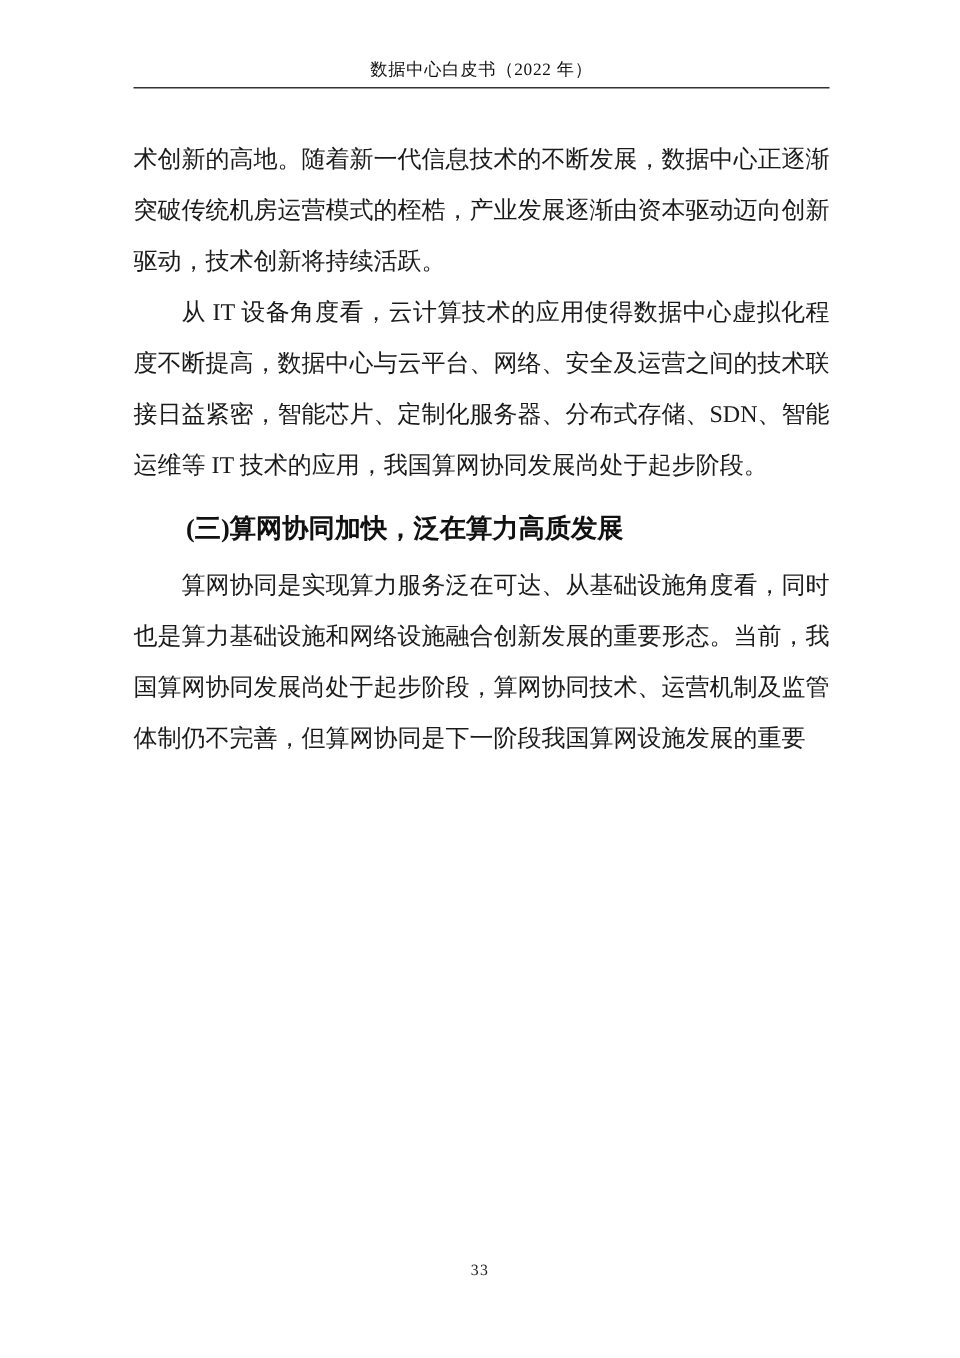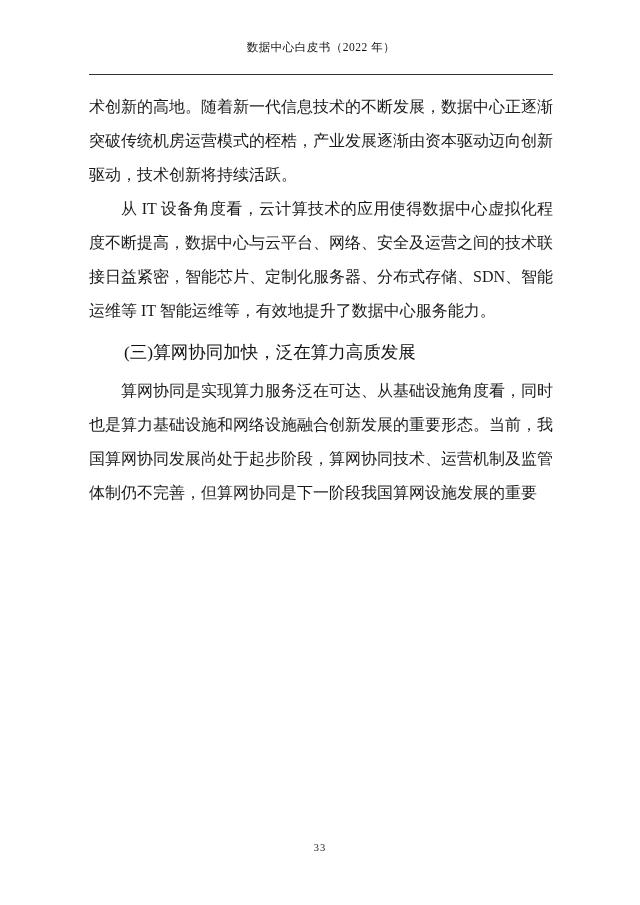--- a/index.html
+++ b/index.html
@@ -23,21 +23,21 @@
     background: #ffffff;
   }
   .page-header {
     position: absolute;
     top: 0;
     left: 89px;
     width: 464px;
   }
   .header-title {
     padding-top: 40px;
-    padding-bottom: 19px;
+    padding-bottom: 3px;
     text-align: center;
     font-size: 11.5px;
     letter-spacing: 0.5px;
     color: #111111;
     border-bottom: 1px solid #333333;
     line-height: 15px;
   }
   .page-body {
     position: absolute;
     top: 90px;
@@ -56,21 +56,21 @@
     word-break: normal;
     color: #1a1a1a;
   }
   .para.no-indent {
     text-indent: 0;
   }
   .section-heading {
     margin: 7px 0 5px 0;
     font-size: 17.5px;
     line-height: 34px;
-    font-weight: normal;
+    font-weight: bold;
     text-indent: 2em;
     text-align: left;
     color: #111111;
   }
   .page-footer {
     position: absolute;
     top: 837px;
     left: 0;
     width: 640px;
     text-align: center;
@@ -85,21 +85,21 @@
 <body>
 
 <div class="page">
 
   <header class="page-header">
     <div class="header-title">数据中心白皮书（2022 年）</div>
   </header>
 
   <main class="page-body">
     <p class="para no-indent">术创新的高地。随着新一代信息技术的不断发展，数据中心正逐渐突破传统机房运营模式的桎梏，产业发展逐渐由资本驱动迈向创新驱动，技术创新将持续活跃。</p>
-    <p class="para">从 IT 设备角度看，云计算技术的应用使得数据中心虚拟化程度不断提高，数据中心与云平台、网络、安全及运营之间的技术联接日益紧密，智能芯片、定制化服务器、分布式存储、SDN、智能运维等 IT 智能运维等，有效地提升了数据中心服务能力。</p>
+    <p class="para">从 IT 设备角度看，云计算技术的应用使得数据中心虚拟化程度不断提高，数据中心与云平台、网络、安全及运营之间的技术联接日益紧密，智能芯片、定制化服务器、分布式存储、SDN、智能运维等 IT 技术的应用，我国算网协同发展尚处于起步阶段。</p>
     <h3 class="section-heading">(三)算网协同加快，泛在算力高质发展</h3>
     <p class="para">算网协同是实现算力服务泛在可达、从基础设施角度看，同时也是算力基础设施和网络设施融合创新发展的重要形态。当前，我国算网协同发展尚处于起步阶段，算网协同技术、运营机制及监管体制仍不完善，但算网协同是下一阶段我国算网设施发展的重要</p>
   </main>
 
   <footer class="page-footer">
     <span class="page-number">33</span>
   </footer>
 
 </div>
 

